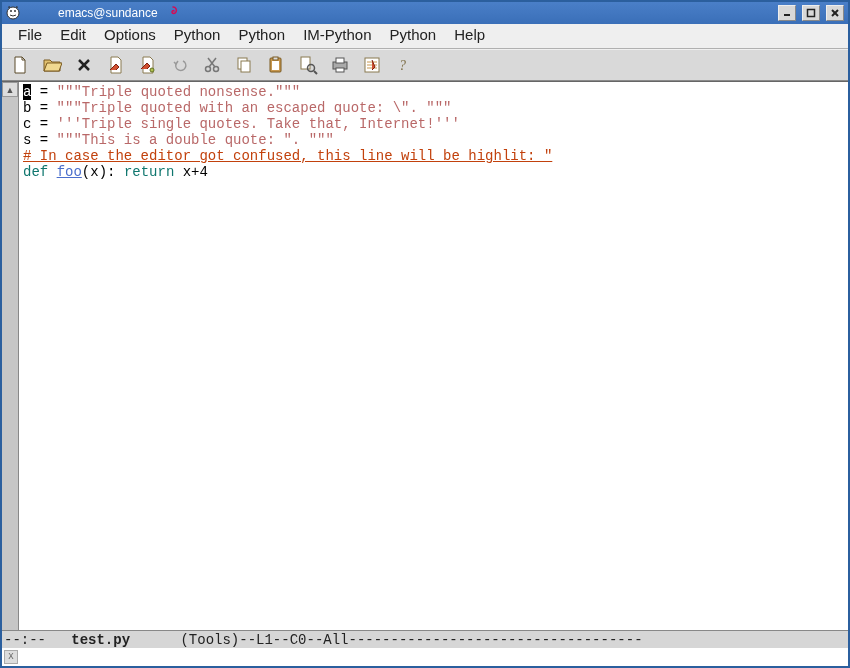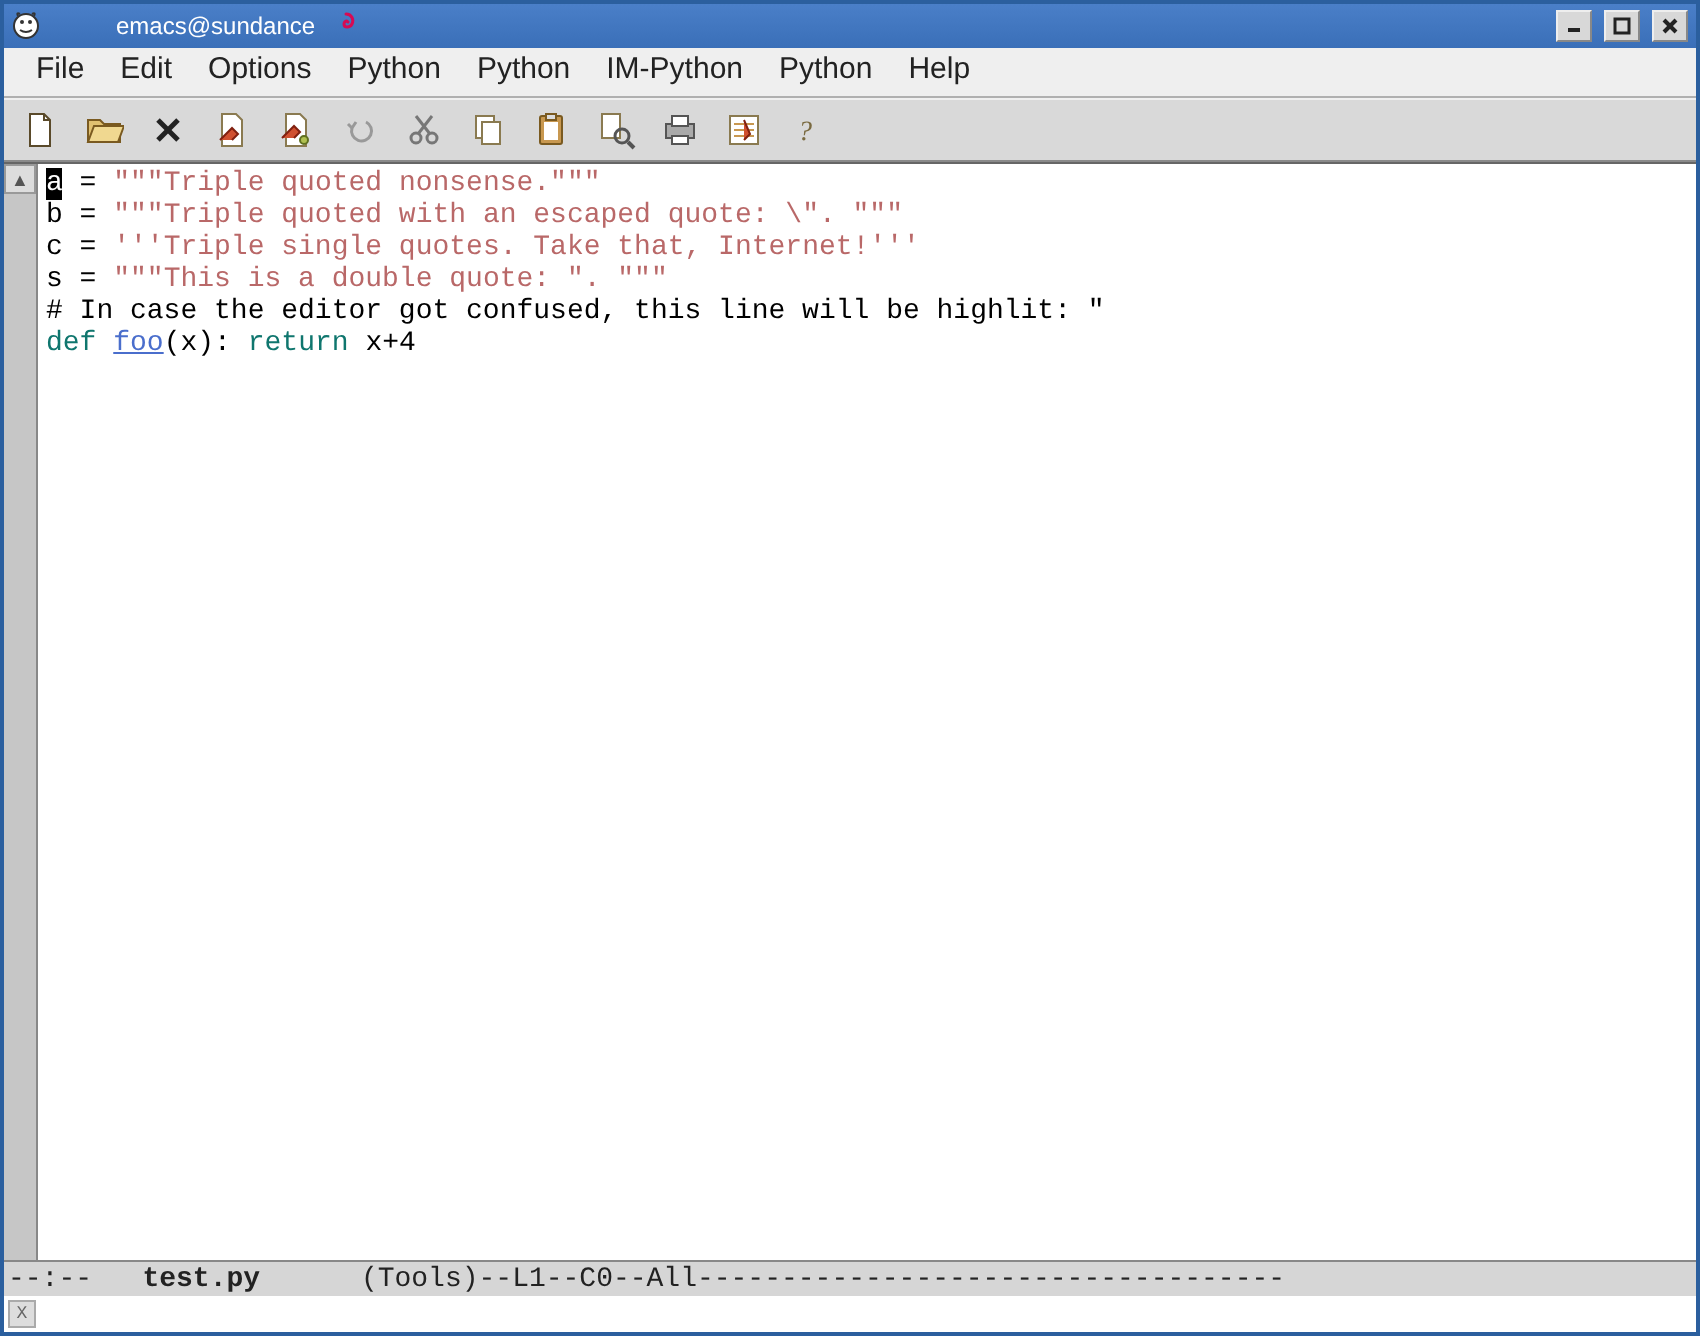--- a/index.html
+++ b/index.html
@@ -102,21 +102,21 @@
     flex:1;
     padding: 2px 4px;
     font-family: "Courier New", monospace;
     font-size: 14px;
     line-height: 16px;
     white-space: pre;
     color: #000;
   }
   .cursor-block { background:#000; color:#fff; }
   .str { color: #b96868; }
-  .comment { color: #000000; }
+  .comment { color: #c2410c; text-decoration: underline; }
   .kw { color: #0f766e; }
   .fn { color: #4a6ecc; text-decoration: underline; }
   
   .modeline {
     height: 18px;
     background: #d6d6d6;
     border-top: 1px solid #888;
     font-family: "Courier New", monospace;
     font-size: 14px;
     line-height: 18px;

